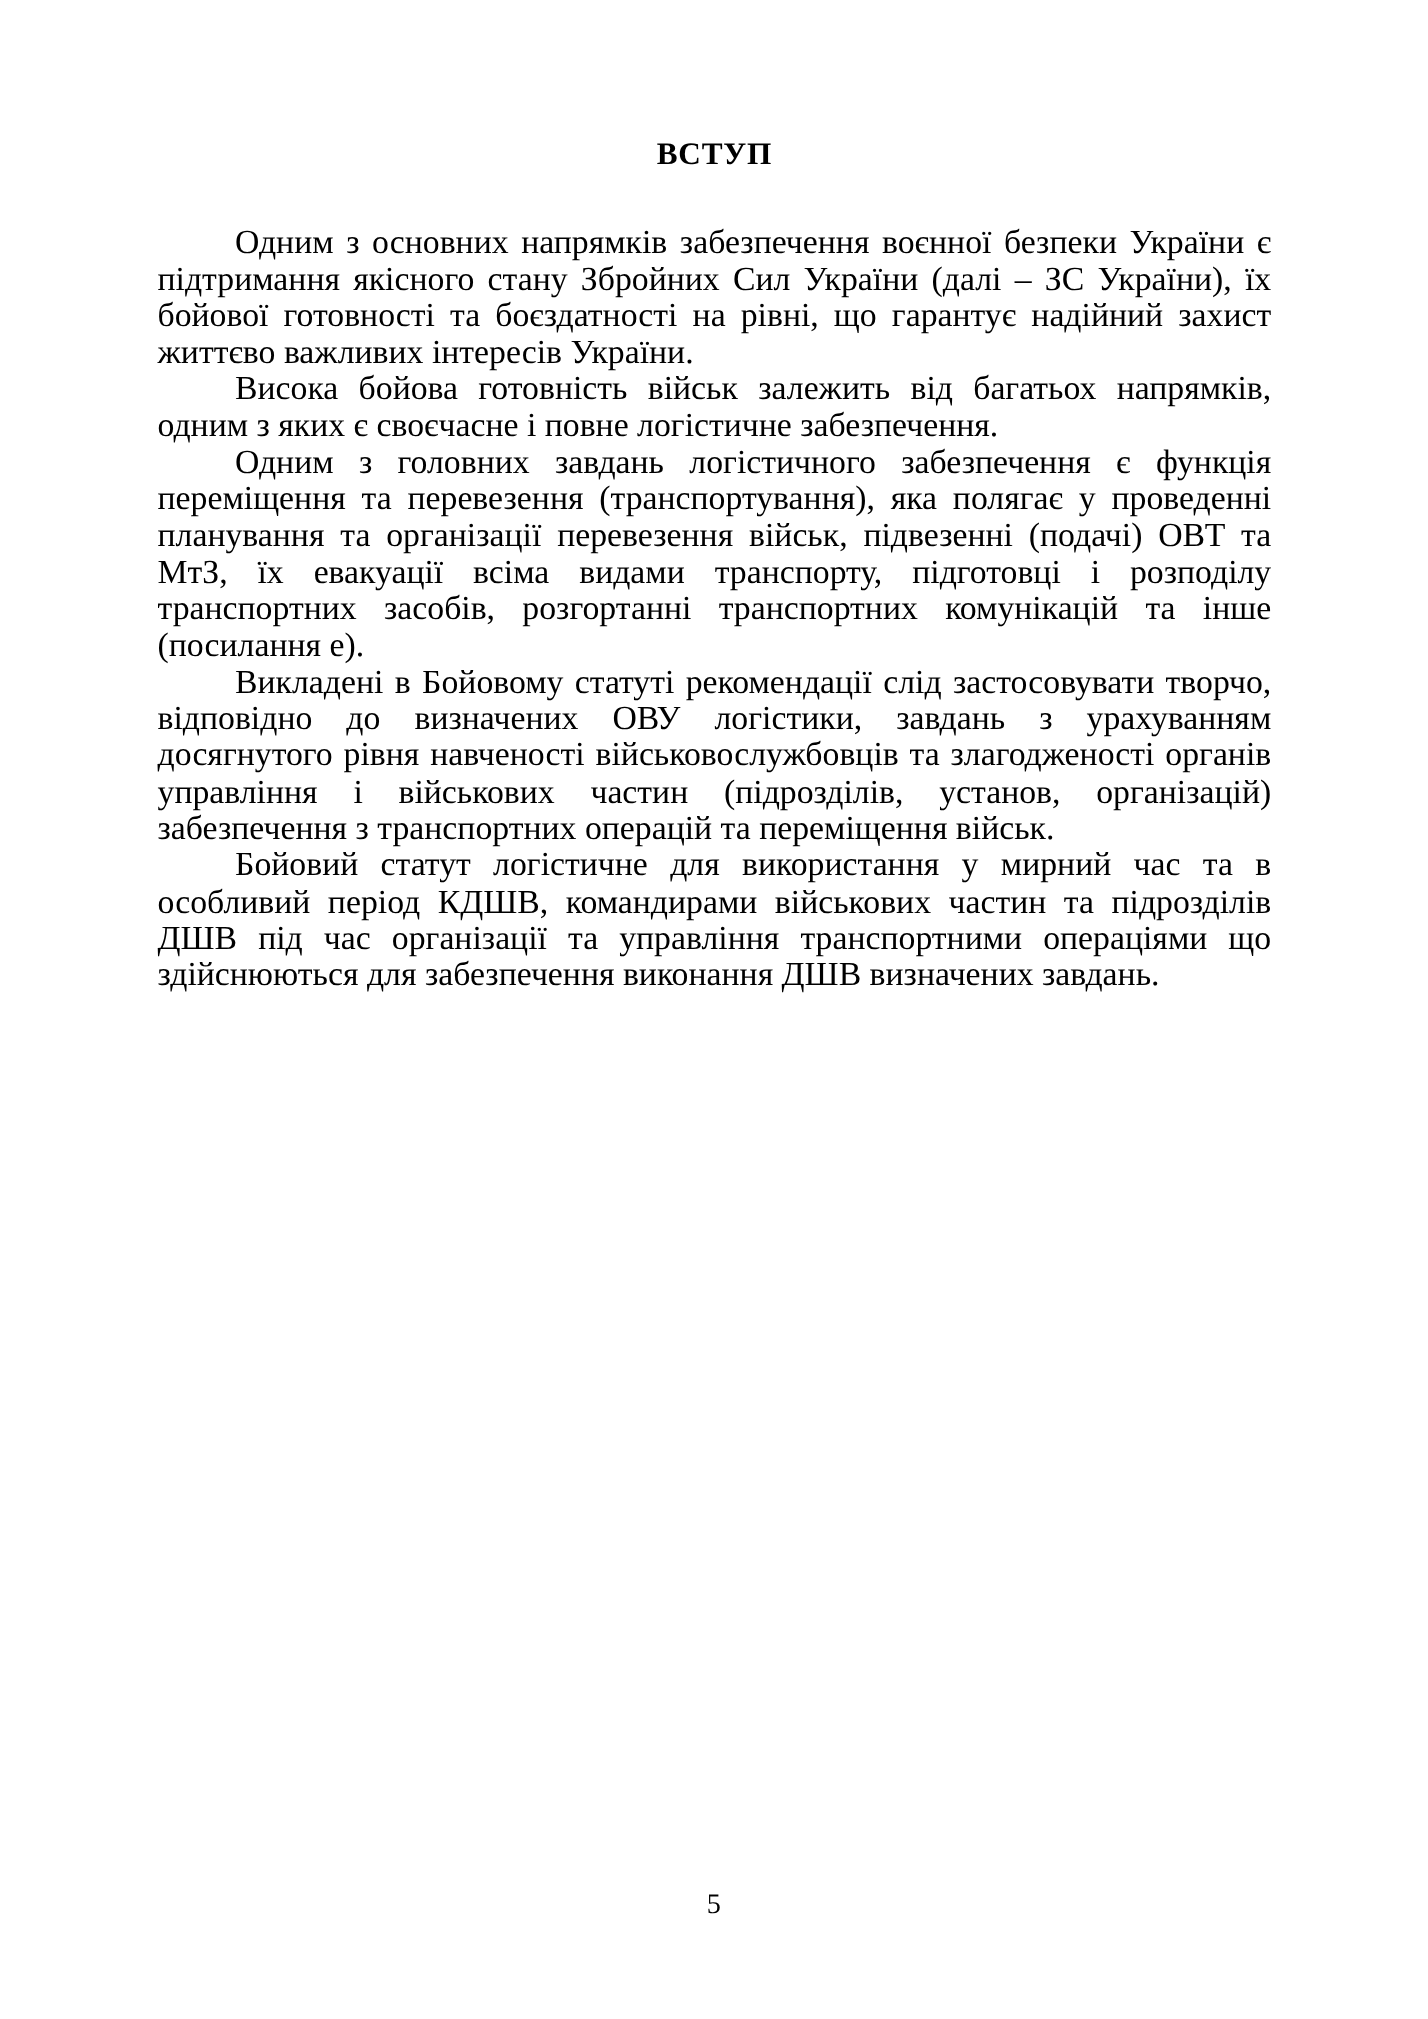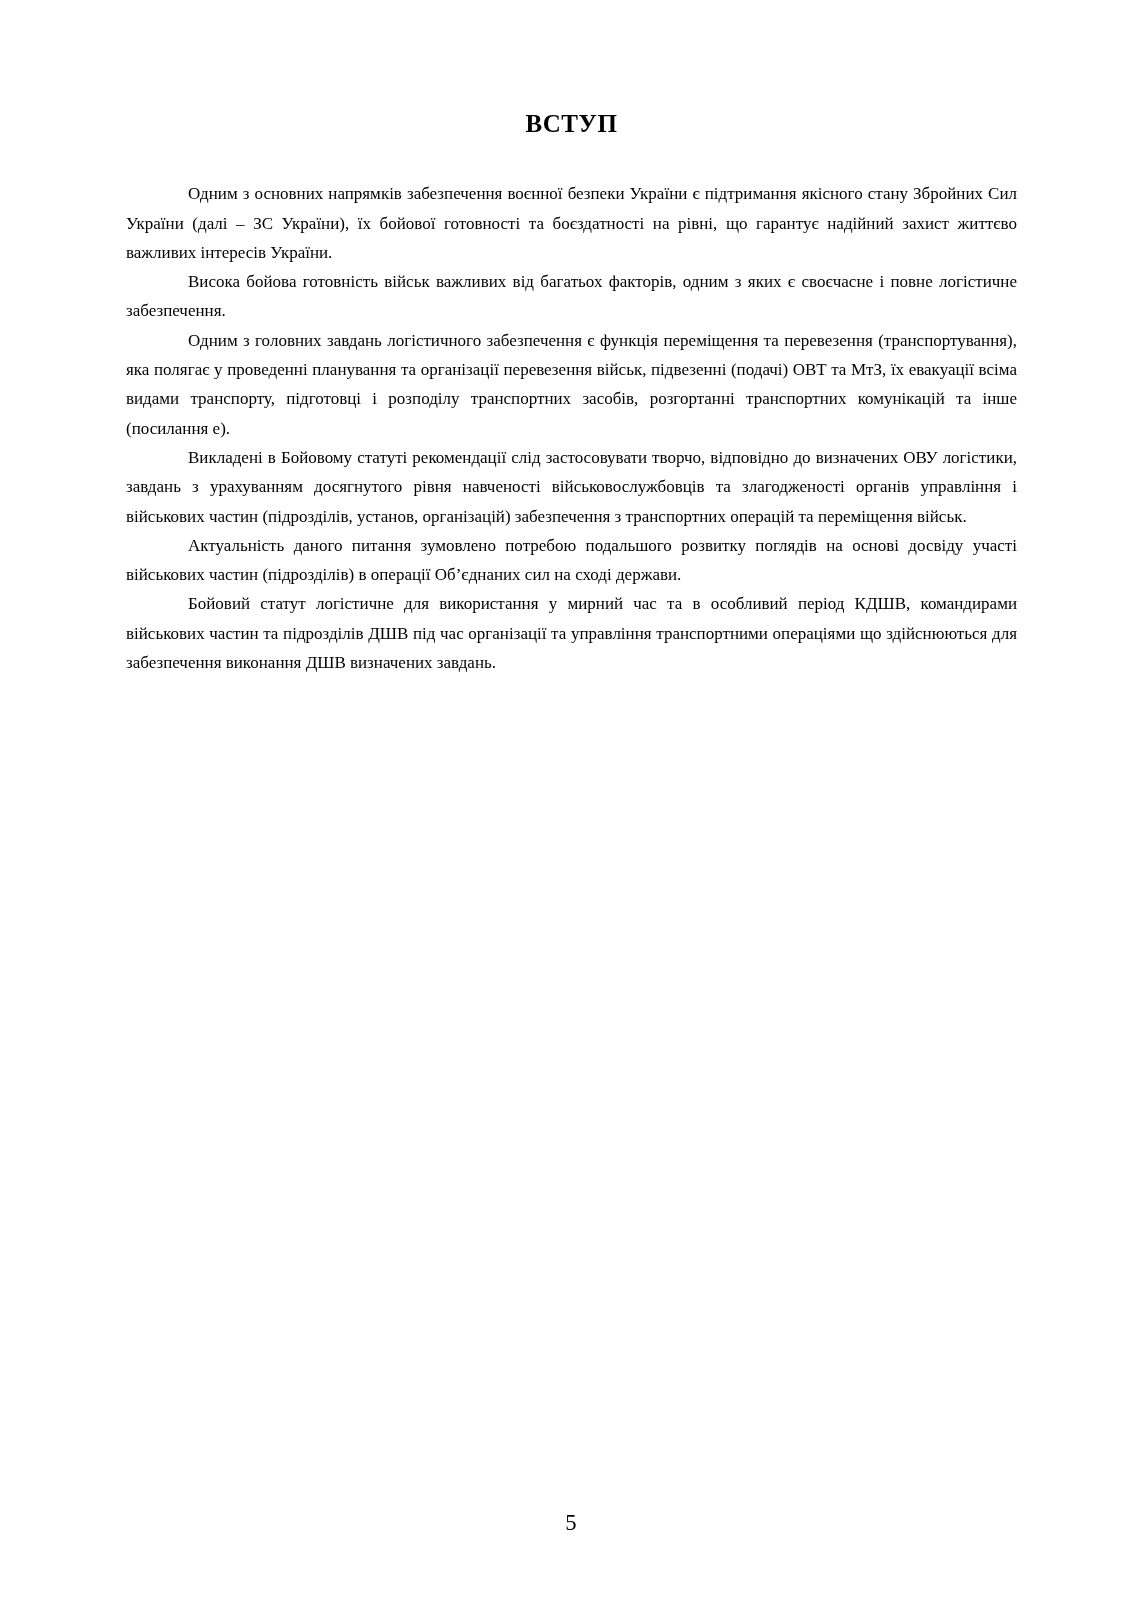--- a/index.html
+++ b/index.html
@@ -35,21 +35,21 @@
     letter-spacing: 0.6px;
     margin: 0;
     padding-top: 108px;
     line-height: 1.25;
   }
   .body-text {
     margin-top: 40px;
   }
   p.para {
     margin: 0;
-    font-size: 17px;
+    font-size: 27px;
     line-height: 29.3px;
     text-align: justify;
     text-justify: inter-word;
     text-indent: 62px;
     hyphens: none;
     word-spacing: 0px;
   }
   .page-number {
     position: absolute;
     left: 0;
@@ -64,24 +64,23 @@
 <body>
 
 <div class="page">
 
   <div class="content">
 
     <h1 class="doc-title">ВСТУП</h1>
 
     <div class="body-text">
       <p class="para">Одним з основних напрямків забезпечення воєнної безпеки України є підтримання якісного стану Збройних Сил України (далі – ЗС України), їх бойової готовності та боєздатності на рівні, що гарантує надійний захист життєво важливих інтересів України.</p>
-      <p class="para">Висока бойова готовність військ важливих від багатьох факторів, одним з яких є своєчасне і повне логістичне забезпечення.</p>
+      <p class="para">Висока бойова готовність військ залежить від багатьох напрямків, одним з яких є своєчасне і повне логістичне забезпечення.</p>
       <p class="para">Одним з головних завдань логістичного забезпечення є функція переміщення та перевезення (транспортування), яка полягає у проведенні планування та організації перевезення військ, підвезенні (подачі) ОВТ та МтЗ, їх евакуації всіма видами транспорту, підготовці і розподілу транспортних засобів, розгортанні транспортних комунікацій та інше (посилання е).</p>
       <p class="para">Викладені в Бойовому статуті рекомендації слід застосовувати творчо, відповідно до визначених ОВУ логістики, завдань з урахуванням досягнутого рівня навченості військовослужбовців та злагодженості органів управління і військових частин (підрозділів, установ, організацій) забезпечення з транспортних операцій та переміщення військ.</p>
-      <p class="para">Актуальність даного питання зумовлено потребою подальшого розвитку поглядів на основі досвіду участі військових частин (підрозділів) в операції Об’єднаних сил на сході держави.</p>
       <p class="para">Бойовий статут логістичне для використання у мирний час та в особливий період КДШВ, командирами військових частин та підрозділів ДШВ під час організації та управління транспортними операціями що здійснюються для забезпечення виконання ДШВ визначених завдань.</p>
     </div>
 
   </div>
 
   <div class="page-number">5</div>
 
 </div>
 
 </body></html>

